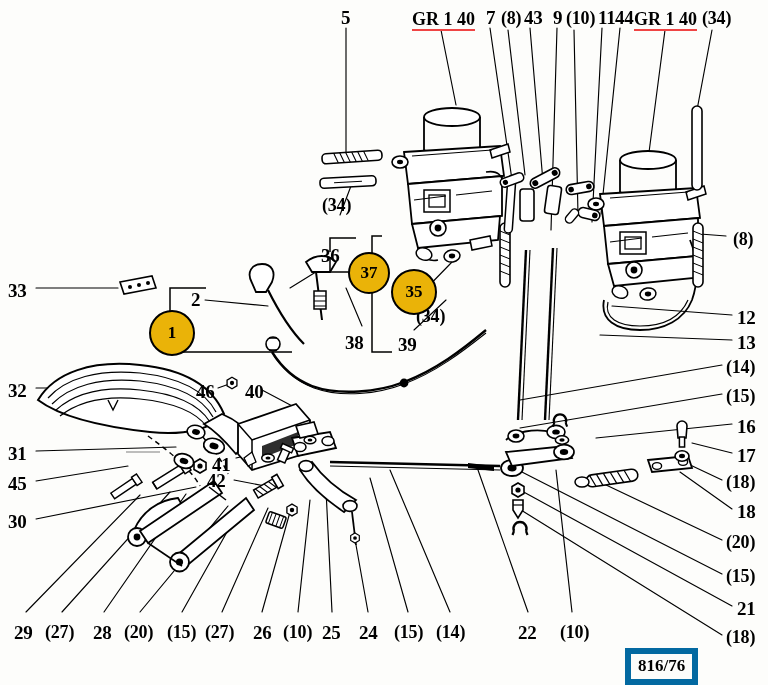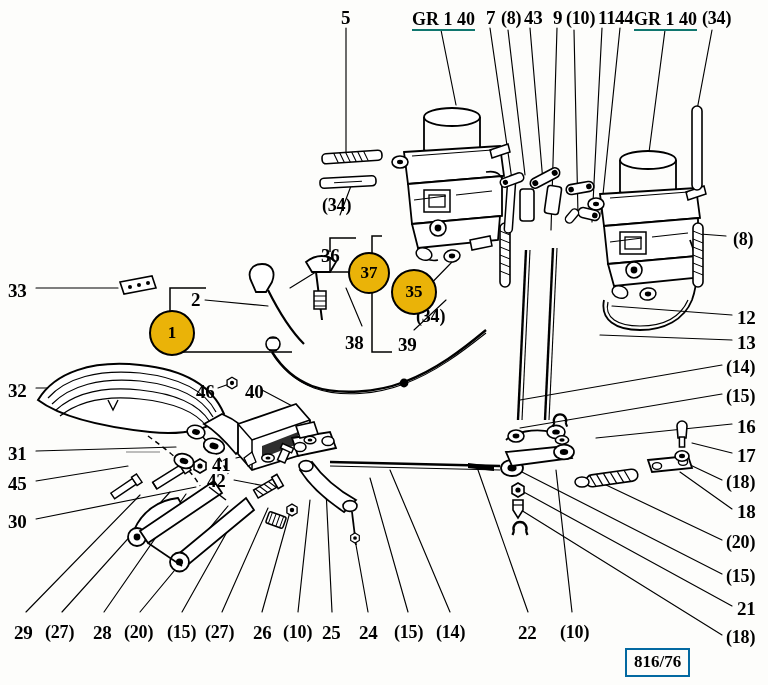--- a/index.html
+++ b/index.html
@@ -15,31 +15,31 @@
     position:absolute;
     font-family:"Liberation Serif", serif;
     font-weight:bold;
     color:#000;
     white-space:nowrap;
     line-height:1;
     letter-spacing:-0.2px;
   }
   .lbl.n  {font-size:19px;}
   .lbl.p  {font-size:18px;}
-  .lbl.gr {font-size:18px;border-bottom:2px solid #0f766e;padding-bottom:1px;letter-spacing:0px;}
+  .lbl.gr {font-size:18px;border-bottom:2px solid #ef4444;padding-bottom:1px;letter-spacing:0px;}
   .circ{
     position:absolute;
     border:2px solid #000;border-radius:50%;
     background:#eab308;
     display:flex;align-items:center;justify-content:center;
     font-family:"Liberation Serif", serif;font-weight:bold;font-size:17px;color:#000;
   }
   .figbox{
     position:absolute;
-    border:2px solid #0369a1;
+    border:6px solid #0369a1;
     background:#fdfdfb;
     padding:2px 7px 3px 7px;
     font-family:"Liberation Serif", serif;font-weight:bold;font-size:17px;
     letter-spacing:0px;
   }
   .noise{position:absolute;left:0;top:0;width:768px;height:685px;pointer-events:none;opacity:.05;}
 </style>
 </head>
 <body>
 

